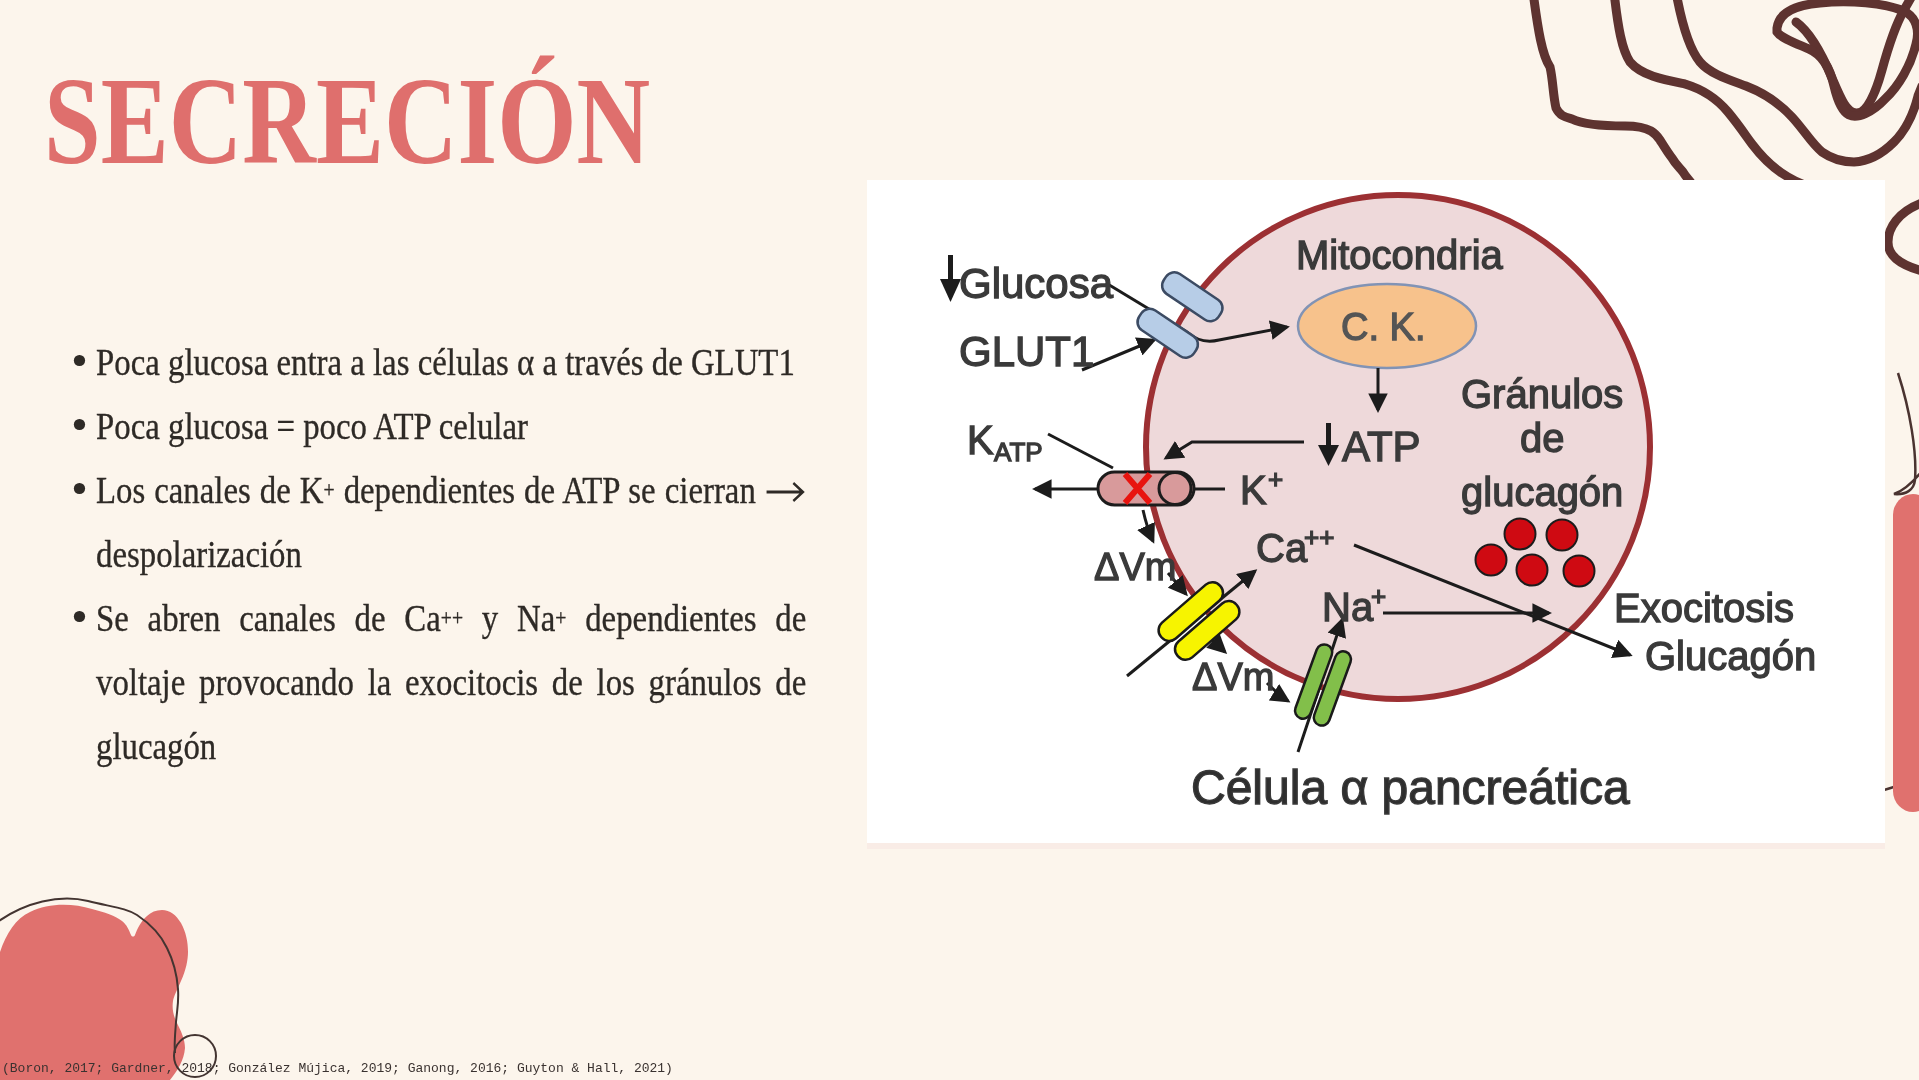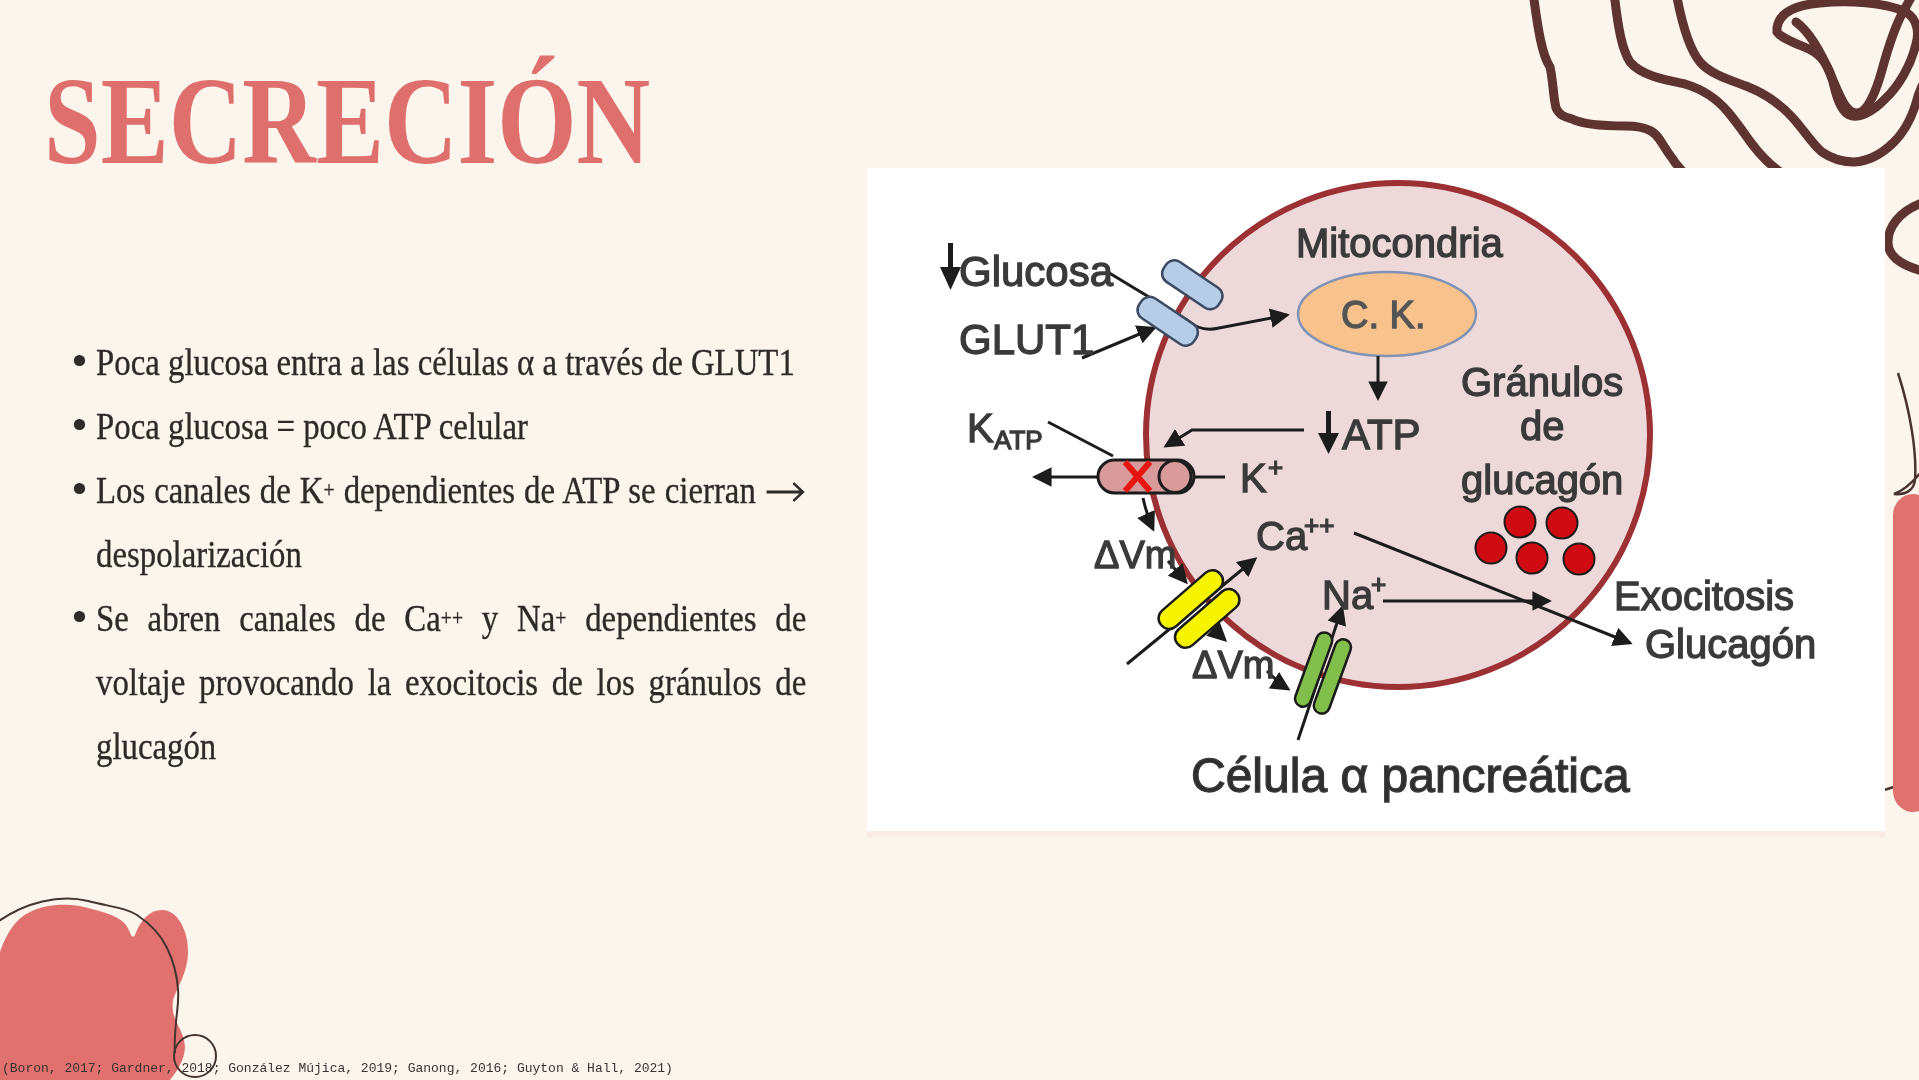--- a/index.html
+++ b/index.html
@@ -10,21 +10,21 @@
          transform:scaleX(0.822);transform-origin:0 0;white-space:nowrap;}
   #bullets{position:absolute;left:73px;top:330px;width:849px;-webkit-text-stroke:0.35px #2e2a26;
            font-family:"Liberation Serif",serif;font-size:38px;line-height:64px;color:#2e2a26;
            transform:scaleX(0.8637);transform-origin:0 0;}
   #bullets .it{text-align:justify;position:relative;padding-left:26.6px;}
   #bullets .it:before{content:"";position:absolute;left:1px;top:25px;width:12.7px;height:11px;
            border-radius:50%;background:#2e2a26;}
   sup.p{font-size:60%;vertical-align:6px;letter-spacing:0;}
   #cite{position:absolute;left:2px;top:1061px;font-family:Liberation Mono, monospace;
         font-size:13px;color:#3a3230;letter-spacing:0px;}
-  #whitebox{position:absolute;left:867px;top:168px;width:1018px;height:669px;background:#ffffff;}
+  #whitebox{position:absolute;left:867px;top:180px;width:1018px;height:669px;background:#ffffff;}
   .dec{position:absolute;}
 </style>
 </head>
 <body>
 
 <svg class="dec" style="left:1470px;top:0px" width="449" height="850" viewBox="0 0 449 850" fill="none">
   <g stroke="#5e3330" stroke-width="9" stroke-linecap="round">
     <path d="M63,-8 C68,30 72,55 80,67 C83,80 83,95 86,108 C90,116 95,117 102,119 C112,124 135,126 155,126 C165,126 174,127 181,131 C186,134 188,137 190,140 C195,148 198,153 202,158 C206,165 210,168 213,172 C216,177 219,180 222,184"></path>
     <path d="M144,-8 C148,28 152,50 160,62 C172,76 195,80 215,84 C235,90 248,100 258,112 C268,124 274,133 282,144 C294,160 312,176 332,184"></path>
     <path d="M206,-8 C212,25 220,50 230,62 C240,74 260,80 276,86 C294,93 310,104 322,117 C334,130 342,144 352,152 C362,159 372,162 384,162 C402,161 414,152 424,142 C436,130 444,112 448,96 L452,86"></path>

